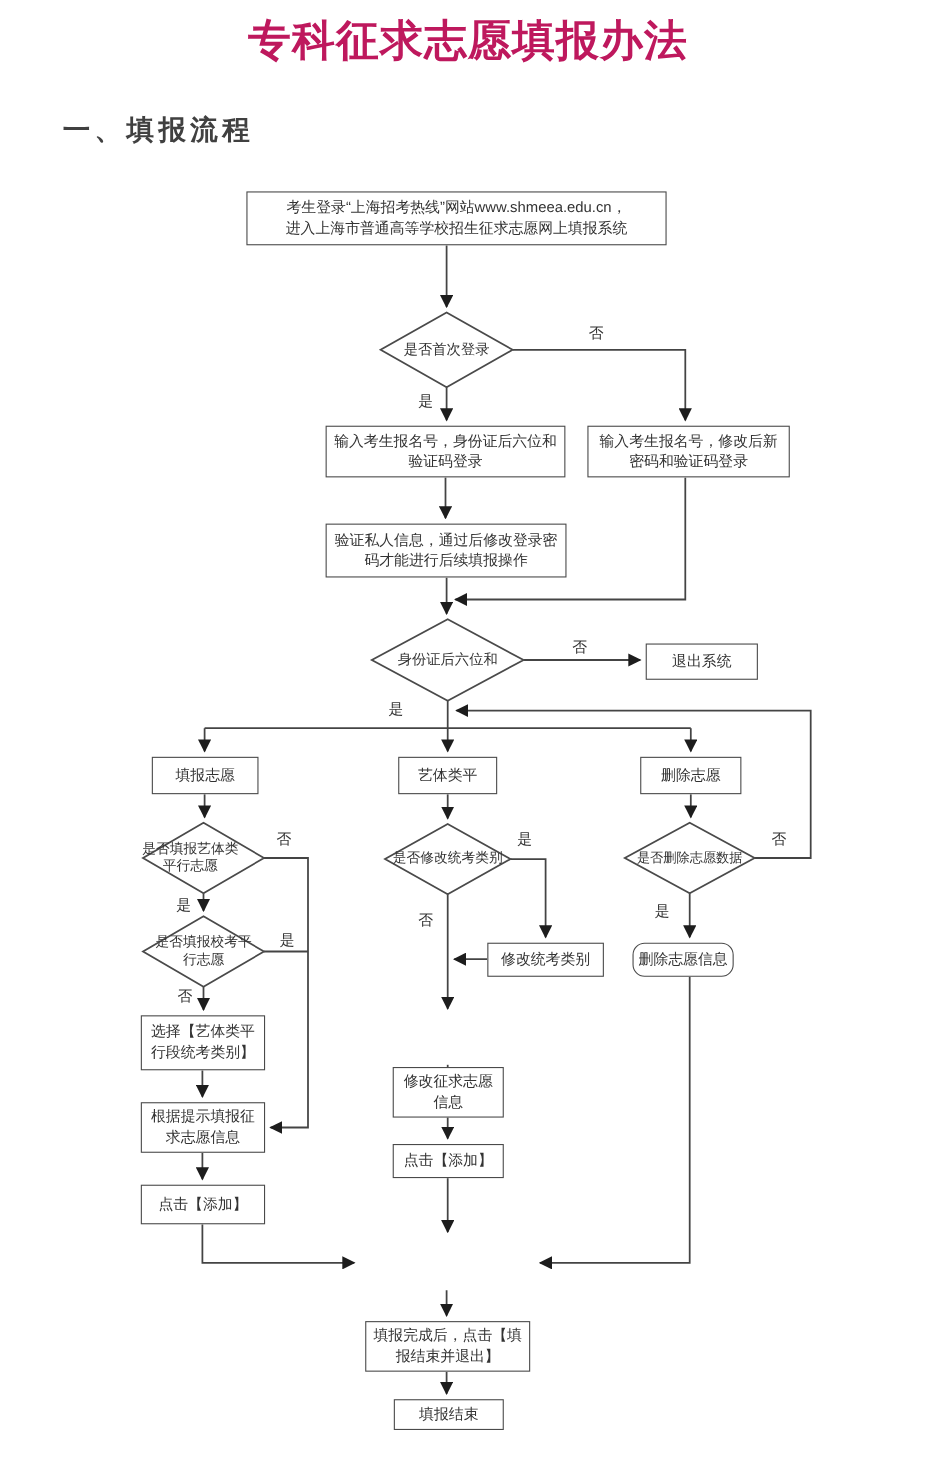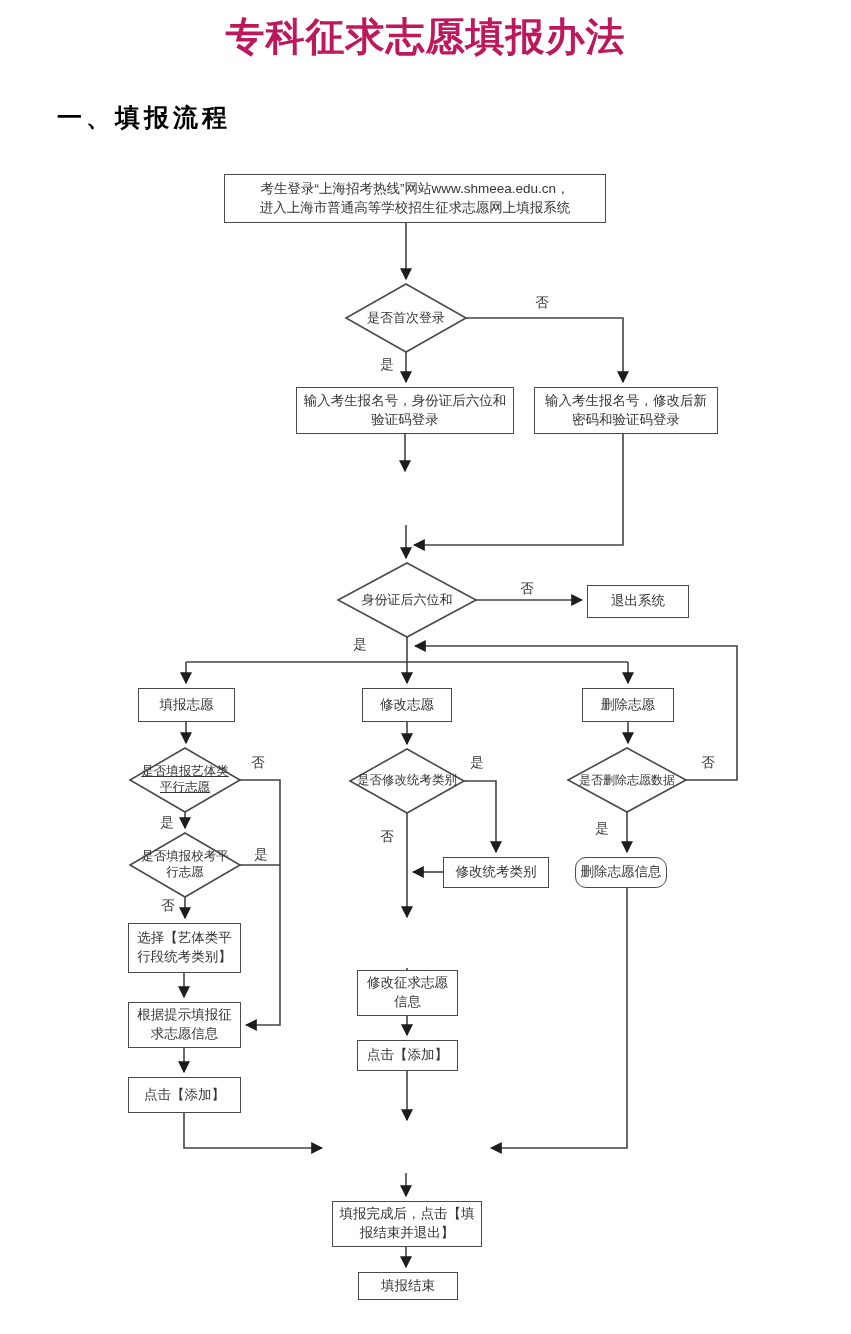--- a/index.html
+++ b/index.html
@@ -2,21 +2,21 @@
 <html><head>
 <meta charset="utf-8">
 <style>
   html,body{margin:0;padding:0;background:#ffffff;}
   .page{position:relative;width:851px;height:1334px;background:#ffffff;overflow:hidden;
         font-family:"Liberation Sans","DejaVu Sans",sans-serif;color:#333;}
   .doc-title{position:absolute;left:0;right:0;top:10px;margin:0;text-align:center;
         font-family:"Liberation Serif","DejaVu Serif",serif;font-weight:700;
         font-size:39px;letter-spacing:1px;color:#be185d;}
   .section-heading{position:absolute;left:57px;top:101px;margin:0;font-weight:700;
-        font-size:25px;letter-spacing:4px;color:#000000;}
+        font-size:25px;letter-spacing:4px;color:#404040;}
   .chart{position:absolute;left:0;top:0;width:851px;height:1334px;}
   svg.wires{position:absolute;left:0;top:0;}
   .node{position:absolute;display:flex;align-items:center;justify-content:center;
         text-align:center;white-space:pre-line;color:#333;line-height:1.4;
         box-sizing:border-box;}
   .box{border:1.6px solid #4a4a4a;background:#fff;font-size:13.5px;padding:2px 4px;}
   .dtext{font-size:12.5px;line-height:1.25;background:transparent;pointer-events:none;}
   .elabel{position:absolute;transform:translate(-50%,-50%);font-size:13.5px;color:#333;}
 </style>
 </head>
@@ -77,41 +77,43 @@
         <polygon points="627,748 686,780 627,812 568,780"></polygon>
       </g>
     </svg>
 
     <div class="node box" style="left:296px;top:387px;width:218px;height:47px;">输入考生报名号，身份证后六位和
 验证码登录</div>
     <div class="node box" style="left:224px;top:174px;width:382px;height:49px;">考生登录“上海招考热线”网站www.shmeea.edu.cn，
 进入上海市普通高等学校招生征求志愿网上填报系统</div>
     <div class="node box" style="left:534px;top:387px;width:184px;height:47px;">输入考生报名号，修改后新
 密码和验证码登录</div>
+    <div class="node box" style="left:296px;top:476px;width:219px;height:49px;">验证私人信息，通过后修改登录密
+码才能进行后续填报操作</div>
     <div class="node box" style="left:587px;top:585px;width:102px;height:33px;">退出系统</div>
     <div class="node box" style="left:138px;top:688px;width:97px;height:34px;">填报志愿</div>
-    <div class="node box" style="left:362px;top:688px;width:90px;height:34px;">修改志愿</div>
+    <div class="node box" style="left:362px;top:688px;width:90px;height:34px;">艺体类平</div>
     <div class="node box" style="left:582px;top:688px;width:92px;height:34px;">删除志愿</div>
     <div class="node box" style="left:128px;top:923px;width:113px;height:50px;">选择【艺体类平
 行段统考类别】</div>
     <div class="node box" style="left:128px;top:1002px;width:113px;height:46px;">根据提示填报征
 求志愿信息</div>
     <div class="node box" style="left:128px;top:1077px;width:113px;height:36px;">点击【添加】</div>
     <div class="node box" style="left:443px;top:857px;width:106px;height:31px;text-align:center;">修改统考类别</div>
     <div class="node box" style="left:357px;top:922px;width:101px;height:46px;margin-top:48px;">修改征求志愿
 信息</div>
     <div class="node box" style="left:357px;top:1040px;width:101px;height:31px;">点击【添加】</div>
     <div class="node box" style="left:575px;top:857px;width:92px;height:31px;border-radius:11px;">删除志愿信息</div>
     <div class="node box" style="left:332px;top:1201px;width:150px;height:46px;">填报完成后，点击【填
 报结束并退出】</div>
     <div class="node box" style="left:358px;top:1272px;width:100px;height:28px;">填报结束</div>
 
     <div class="node dtext" style="left:346px;top:300px;width:120px;height:36px;font-size:13px;">是否首次登录</div>
     <div class="node dtext" style="left:347px;top:582px;width:120px;height:36px;font-size:13px;">身份证后六位和</div>
-    <div class="node dtext" style="left:125px;top:762px;width:120px;height:36px;text-decoration:underline;">是否填报艺体类
+    <div class="node dtext" style="left:113px;top:762px;width:120px;height:36px;">是否填报艺体类
 平行志愿</div>
     <div class="node dtext" style="left:125px;top:847px;width:120px;height:36px;">是否填报校考平
 行志愿</div>
     <div class="node dtext" style="left:347px;top:763px;width:120px;height:36px;">是否修改统考类别</div>
     <div class="node dtext" style="left:567px;top:762px;width:120px;height:36px;font-size:12px;">是否删除志愿数据</div>
 
     <span class="elabel" style="left:542px;top:303px;">否</span>
     <span class="elabel" style="left:387px;top:365px;">是</span>
     <span class="elabel" style="left:527px;top:589px;">否</span>
     <span class="elabel" style="left:360px;top:645px;">是</span>

